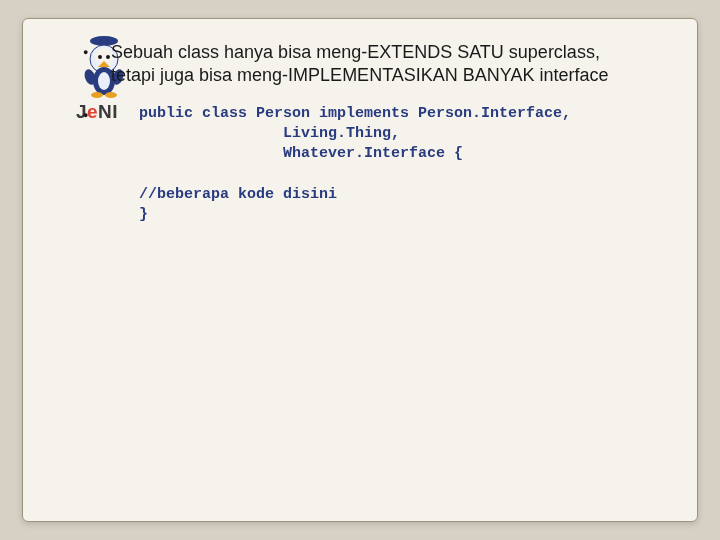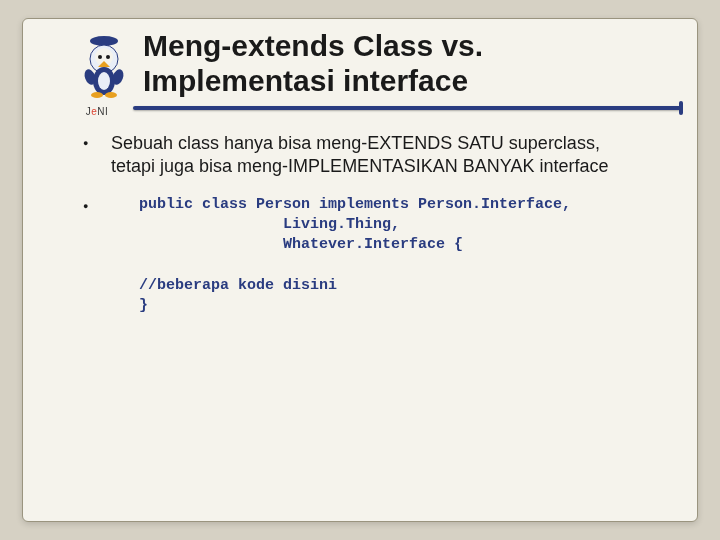--- a/index.html
+++ b/index.html
@@ -68,22 +68,22 @@
     height: 64px;
   }
   .brand {
     position: absolute;
     left: 0;
     top: 66px;
     width: 88px;
     text-align: center;
   }
   .brand-text {
-    font-size: 10px;
-    font-weight: normal;
+    font-size: 19px;
+    font-weight: bold;
     color: #3a3a3a;
     letter-spacing: 0.5px;
   }
   .brand-e { color: #d43; }
   .content {
     padding: 22px 50px 0 60px;
   }
   ul.bullets {
     list-style: none;
   }
@@ -137,27 +137,20 @@
         <ellipse cx="34" cy="60" rx="6" ry="3" fill="#e8a020"></ellipse>
       </svg>
     </div>
     <div class="brand">
       <span class="brand-text">
         <span>J</span><span class="brand-e">e</span><span>NI</span>
       </span>
     </div>
   </div>
 
-  <div class="header">
-    <h1 class="title">
-      <span>Meng-extends Class vs.</span><br>
-      <span>Implementasi interface</span>
-    </h1>
-    <div class="title-underline"></div>
-  </div>
 
   <div class="content">
     <ul class="bullets">
       <li>
         <span>Sebuah class hanya bisa meng-EXTENDS SATU superclass, tetapi juga bisa meng-IMPLEMENTASIKAN BANYAK interface</span>
       </li>
       <li>
         <div class="code">public class Person implements Person.Interface,
                 Living.Thing,
                 Whatever.Interface {

